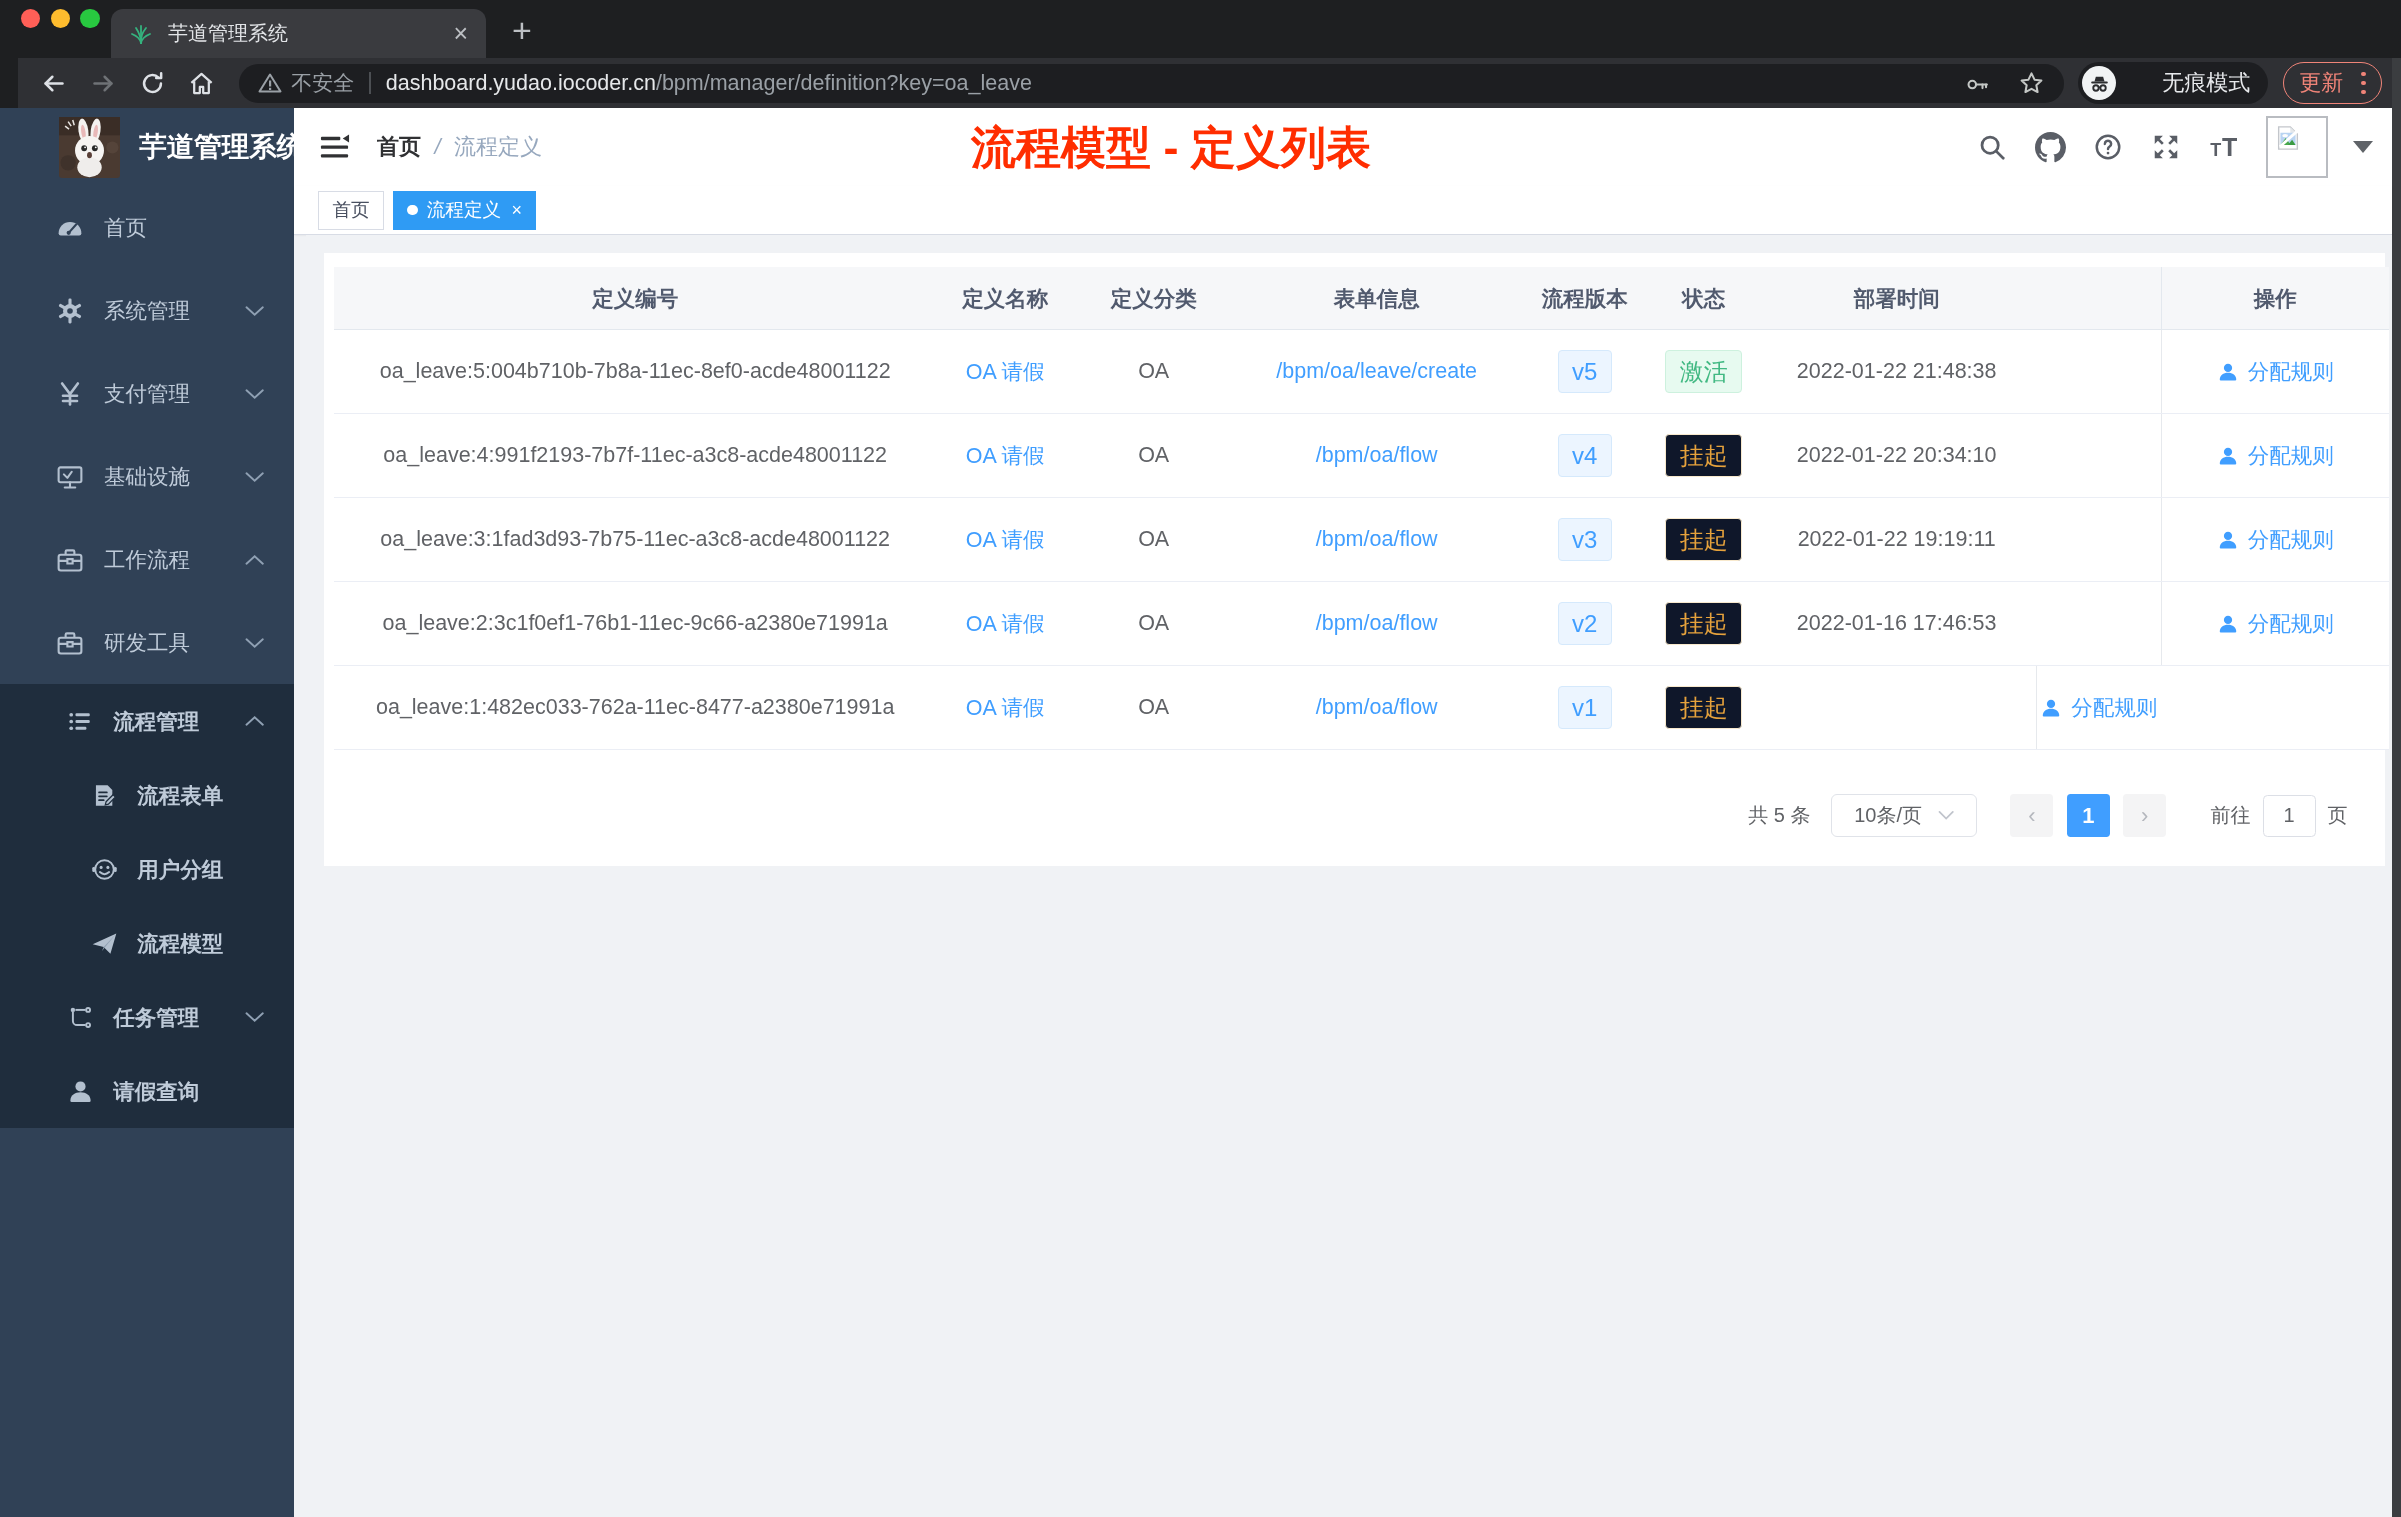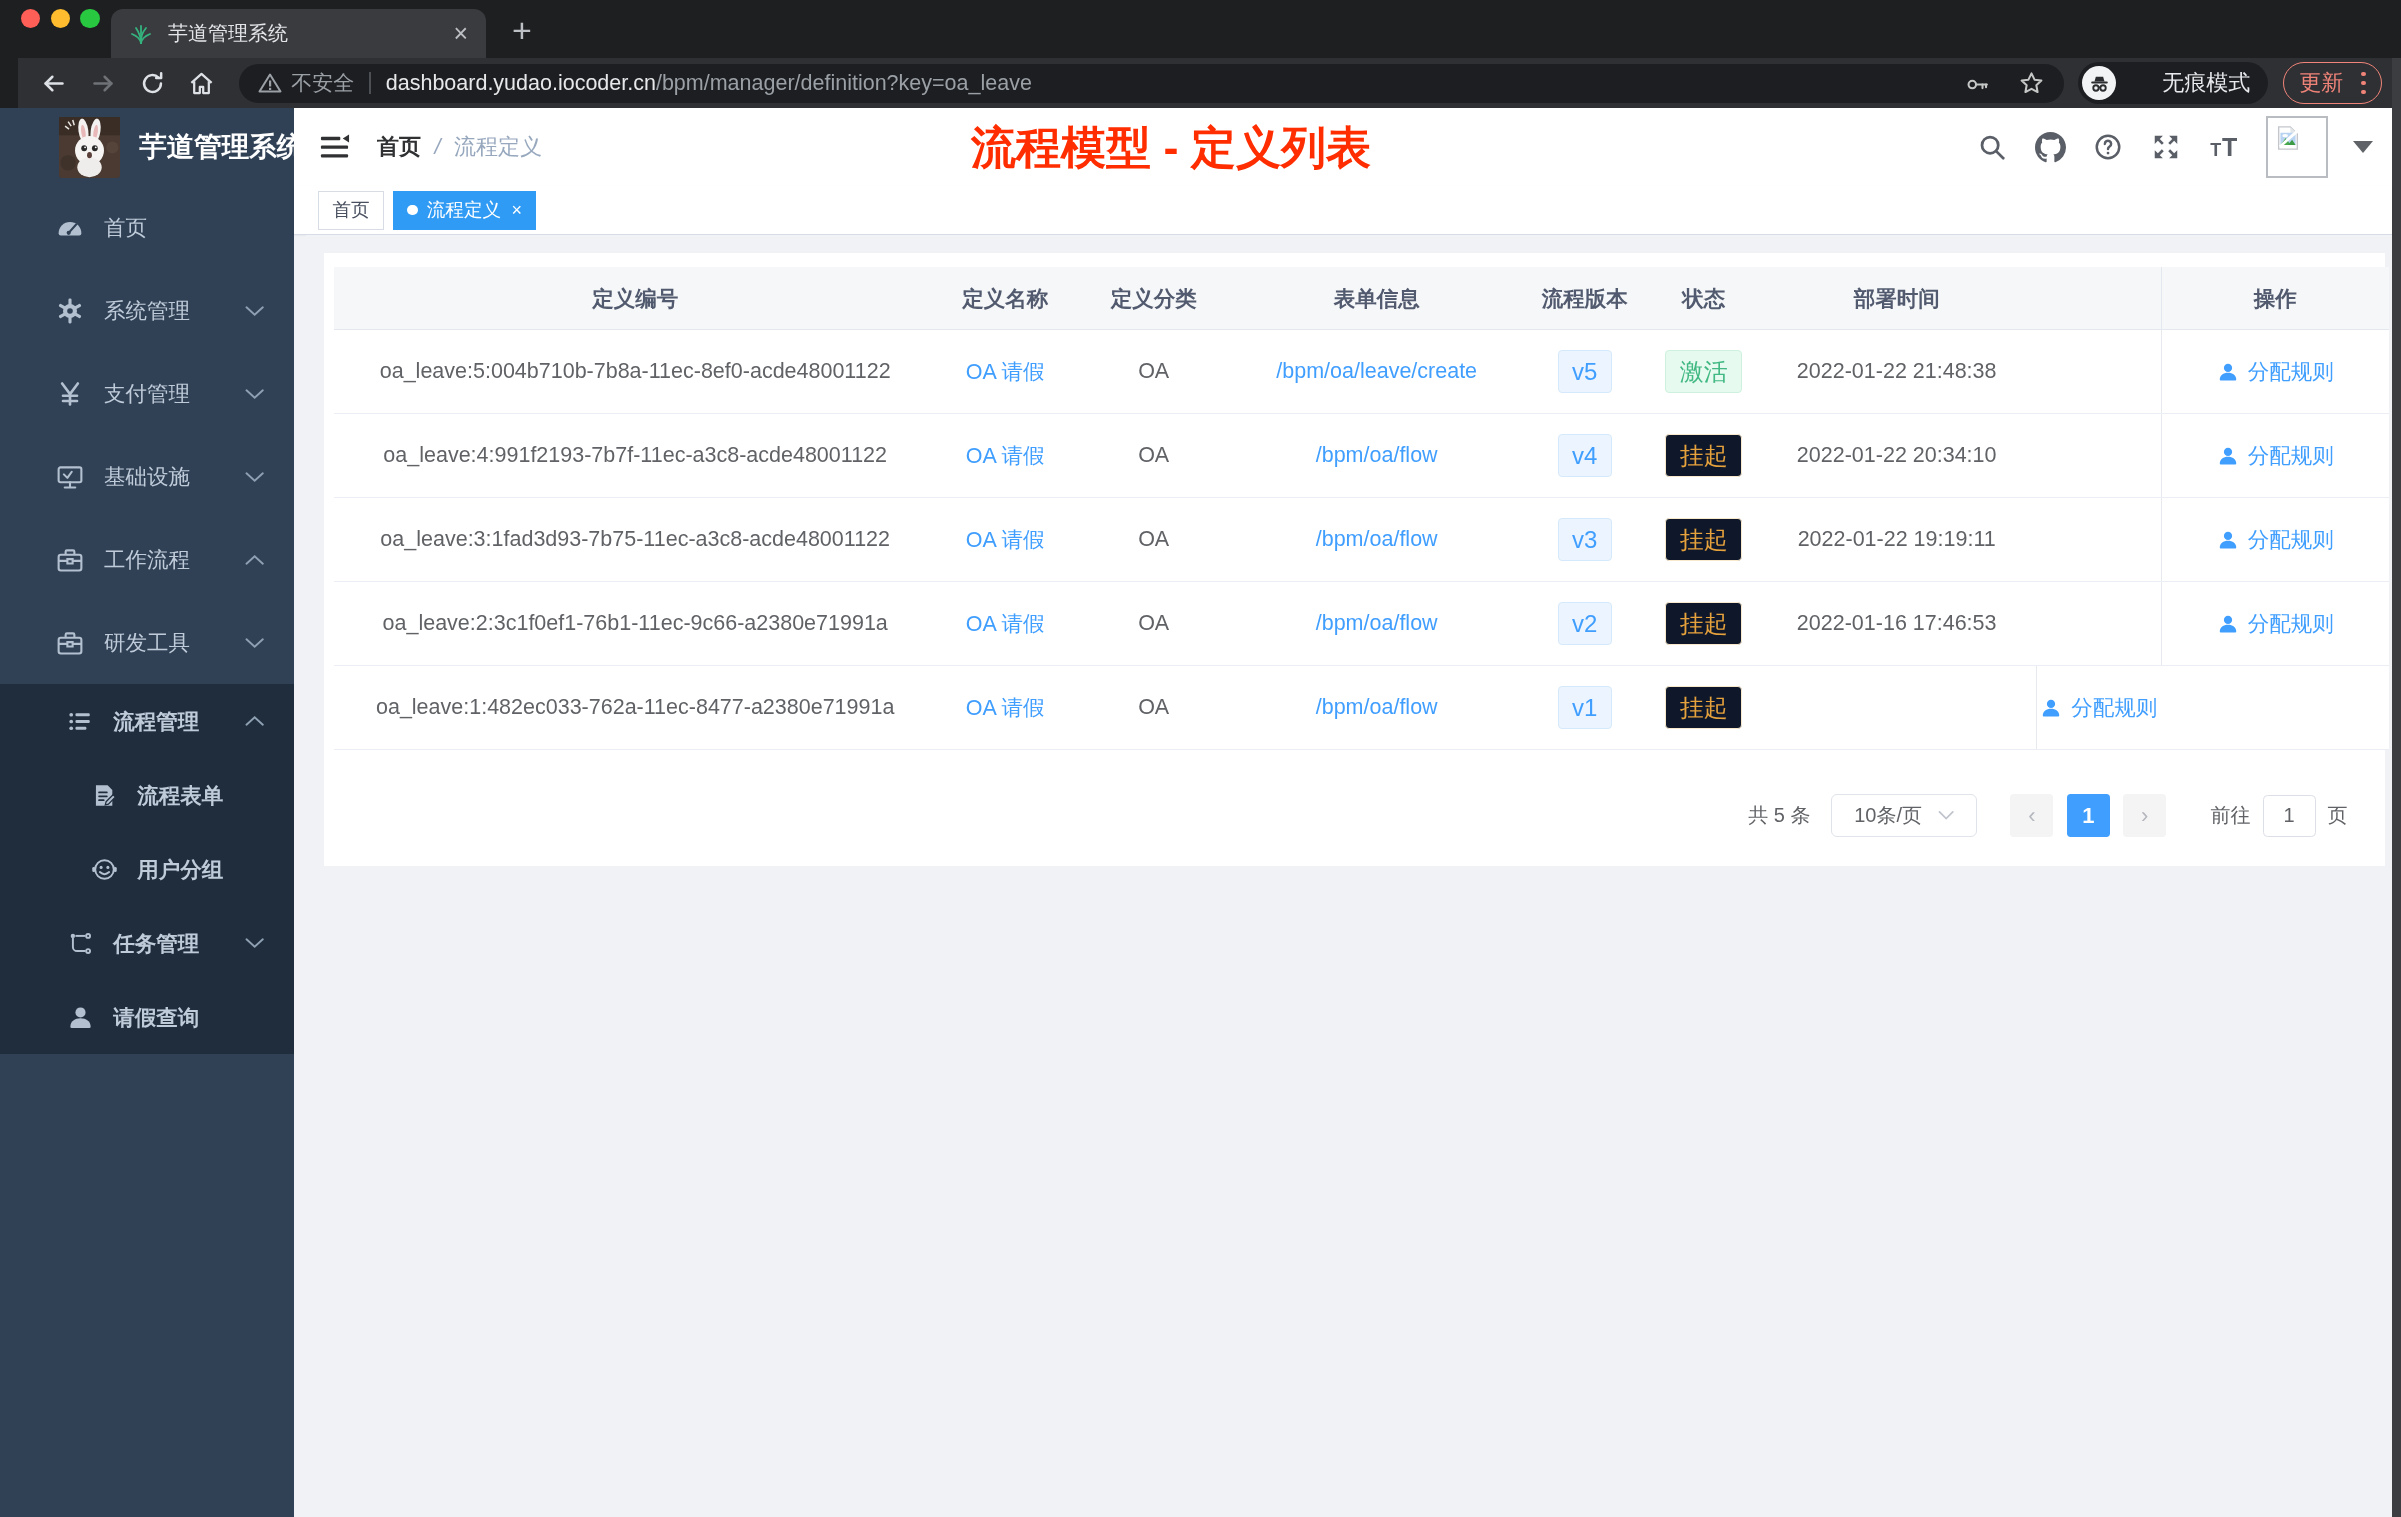--- a/index.html
+++ b/index.html
@@ -377,20 +377,29 @@
             <circle cx="16" cy="16" r="11"></circle>
             <rect x="1.5" y="13" width="3.5" height="6" rx="1.6" fill="#b3c0cf" stroke="none"></rect>
             <rect x="27" y="13" width="3.5" height="6" rx="1.6" fill="#b3c0cf" stroke="none"></rect>
             <circle cx="12" cy="13.5" r="1.8" fill="#b3c0cf" stroke="none"></circle>
             <circle cx="20" cy="13.5" r="1.8" fill="#b3c0cf" stroke="none"></circle>
             <path d="M10.5 19 q5.5 5 11 0" stroke-linecap="round"></path>
           </svg>
       </span>
       <span>用户分组</span>
     </div>
+    <div class="sitem lvl3">
+      <span class="mico">
+        <svg width="27" height="27" viewBox="0 0 32 32">
+            <path d="M2 17 L30 4 23 28 15 20 Z" fill="#b3c0cf"></path>
+            <path d="M15 20 L30 4 13 25 Z" fill="#8fa0b3"></path>
+          </svg>
+      </span>
+      <span>流程模型</span>
+    </div>
     <div class="sitem lvl2">
       <span class="mico">
         <svg width="27" height="27" viewBox="0 0 32 32" fill="none" stroke="#b3c0cf" stroke-width="2.3">
             <circle cx="7" cy="7" r="2.6" fill="#b3c0cf" stroke="none"></circle>
             <path d="M10 7 h12"></path>
             <circle cx="25" cy="7" r="2.3"></circle>
             <path d="M7 9.5 V20 a5 5 0 0 0 5 5 h10"></path>
             <circle cx="25" cy="25" r="2.3"></circle>
           </svg>
       </span>

